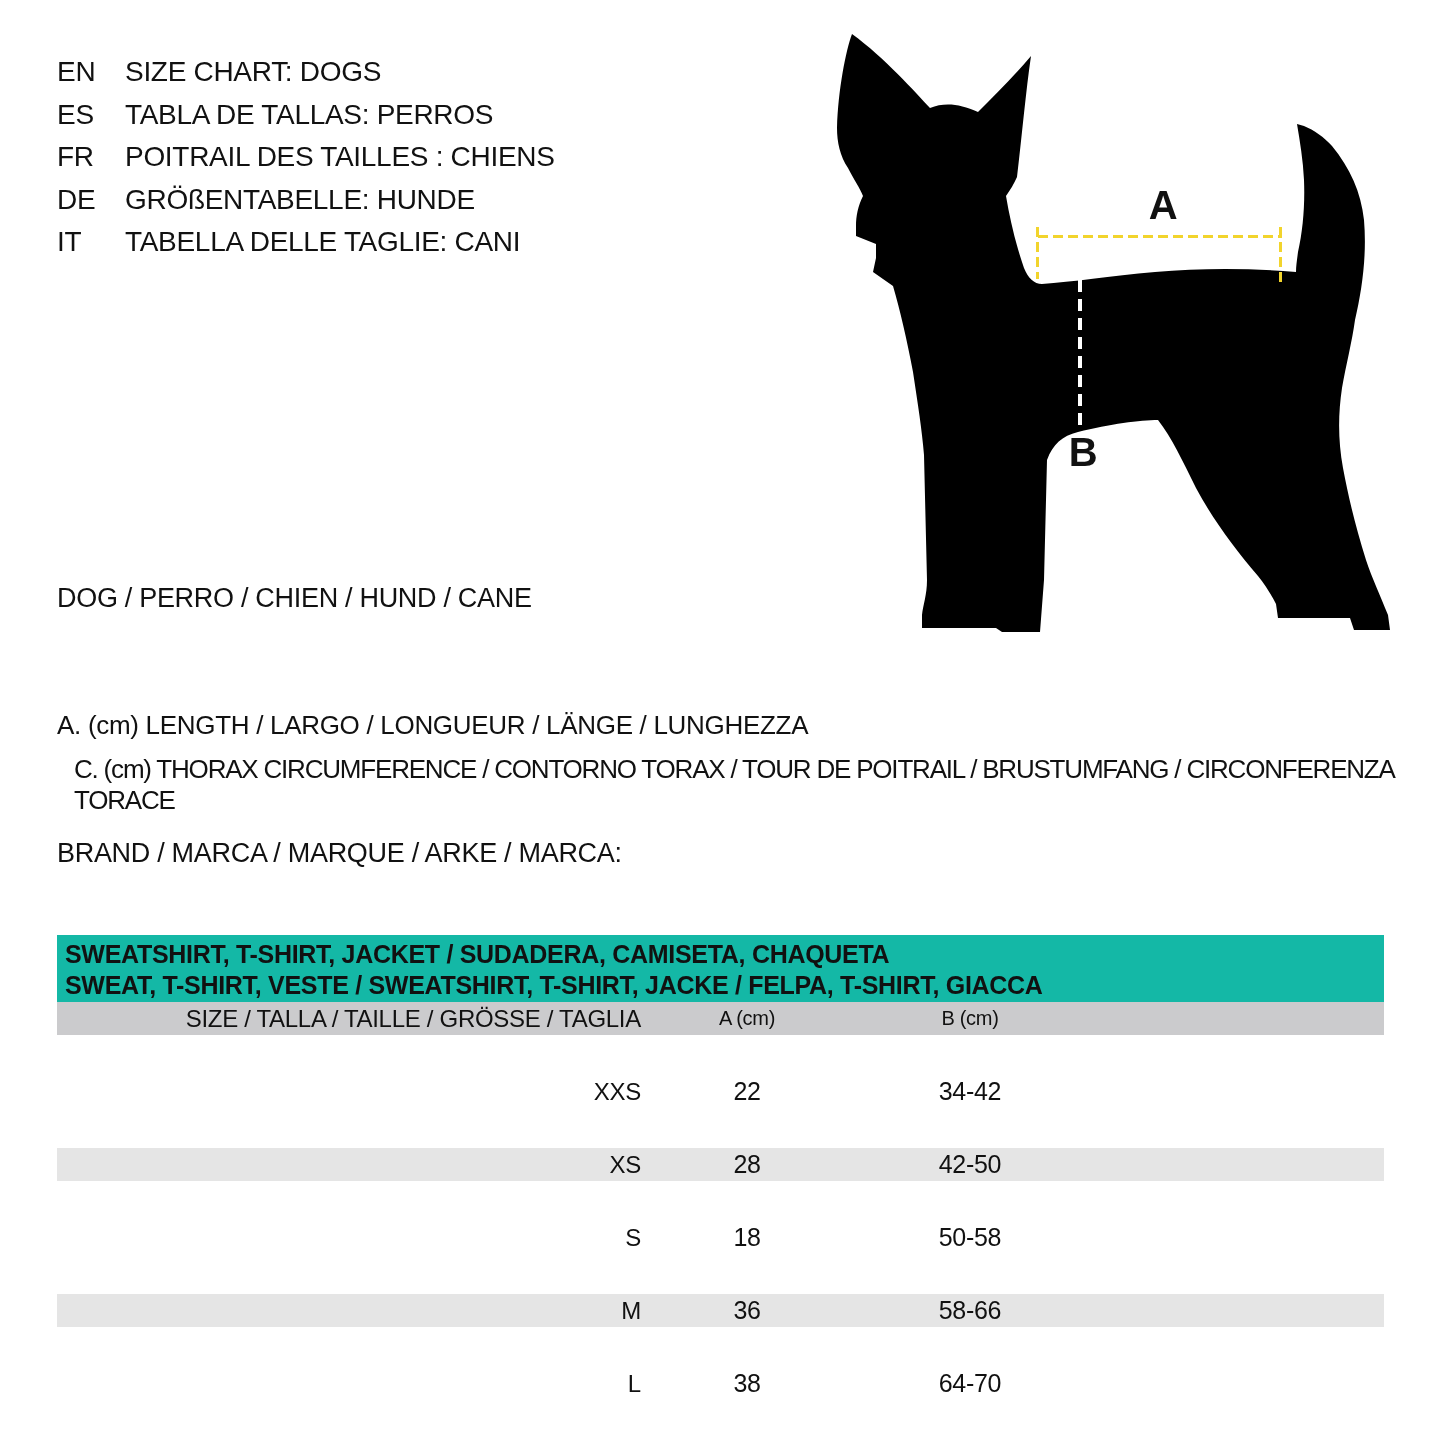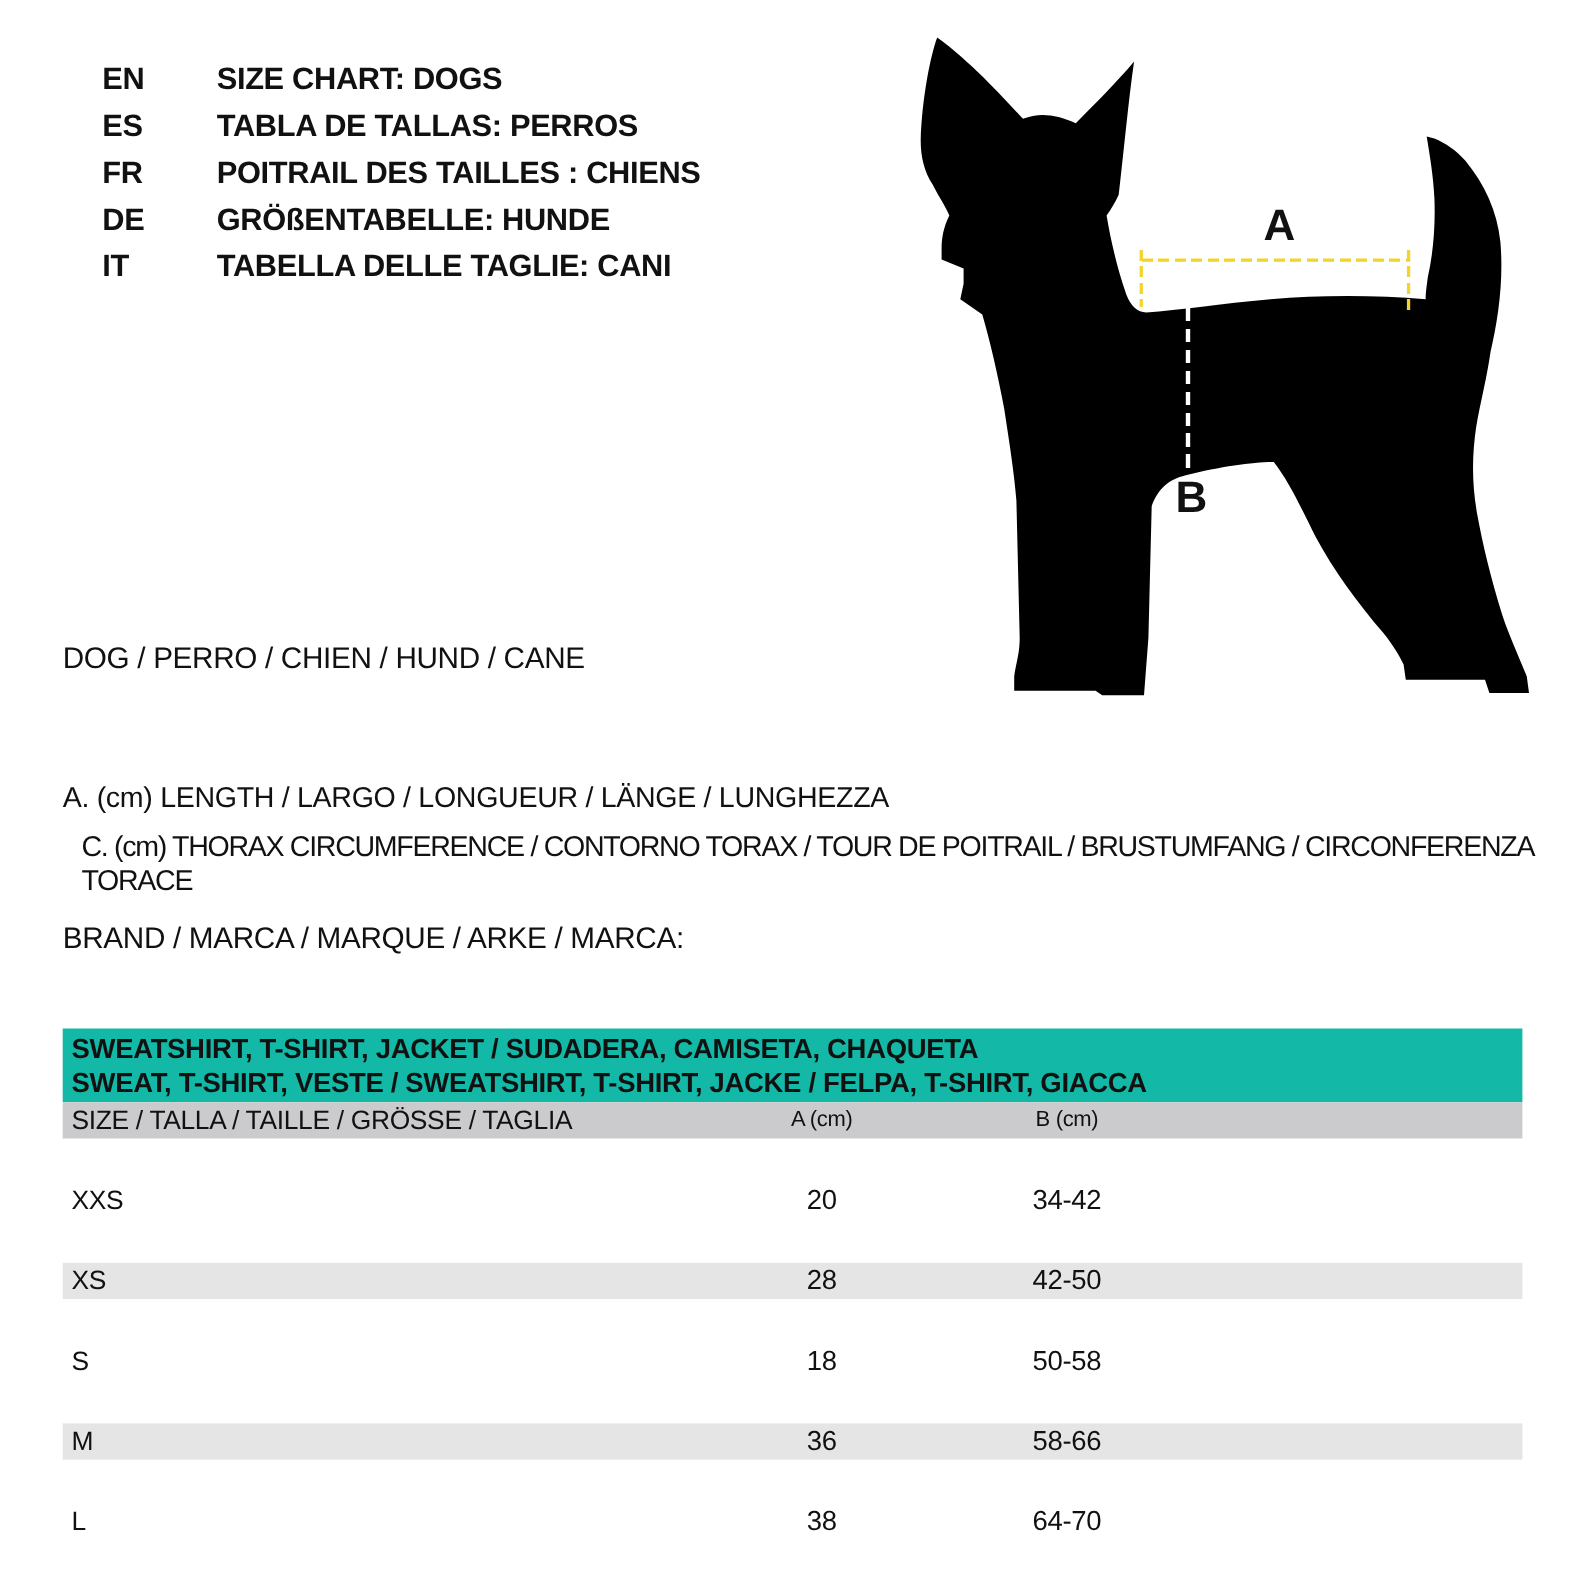--- a/index.html
+++ b/index.html
@@ -8,21 +8,21 @@
     font-family:"Liberation Sans", sans-serif;color:#111;
     letter-spacing:-0.3px;overflow:hidden;
   }
   .abs{position:absolute;}
 
   
   .lang-block{left:57px;top:51px;}
   .lang-row{display:flex;line-height:42.5px;font-size:28px;font-weight:bold;}
   .lang-row .code{width:68px;flex:0 0 68px;}
   .lang-row{font-weight:normal;}
-  .lang-row .code,.lang-row .txt{font-weight:700;margin-left:36px;}
+  .lang-row .code,.lang-row .txt{font-weight:400;}
 
   
   .dog-svg{left:810px;top:20px;}
   .dash-h{
     left:1038px;top:235px;width:244px;height:3px;
     background:repeating-linear-gradient(90deg,#F2D42C 0 10px,transparent 10px 15px);
   }
   .tick-left{
     left:1036px;top:227px;width:3px;height:52px;
     background:repeating-linear-gradient(180deg,#F2D42C 0 10px,transparent 10px 15px);
@@ -53,21 +53,21 @@
   .band div{font-size:25px;font-weight:bold;line-height:31px;white-space:nowrap;}
   .thead{
     background:#CBCBCD;height:33px;
   }
   .trow{height:33px;margin-top:40px;}
   .trow.alt{background:#e5e5e5;}
   .grid{
     display:grid;grid-template-columns:44% 16% 17.6% 22.4%;
     align-items:center;height:33px;
   }
-  .grid .c1{padding-left:8px;font-size:24px;line-height:33px;white-space:nowrap;}
+  .grid .c1{padding-left:8px;font-size:24px;line-height:33px;white-space:nowrap;text-align:right;}
   .grid .c2,.grid .c3{text-align:center;font-size:25px;line-height:33px;}
   .thead .c1{font-size:24px;}
   .thead .c2,.thead .c3{font-size:20px;}
 </style>
 </head>
 <body>
 
 <div class="abs lang-block">
   <div class="lang-row">
     <span class="code">EN</span>
@@ -152,21 +152,21 @@
     <div>SWEAT, T-SHIRT, VESTE / SWEATSHIRT, T-SHIRT, JACKE / FELPA, T-SHIRT, GIACCA</div>
   </div>
   <div class="thead grid">
     <span class="c1">SIZE / TALLA / TAILLE / GRÖSSE / TAGLIA</span>
     <span class="c2">A (cm)</span>
     <span class="c3">B (cm)</span>
     <span class="c4"></span>
   </div>
   <div class="trow grid">
     <span class="c1">XXS</span>
-    <span class="c2">20</span>
+    <span class="c2">22</span>
     <span class="c3">34-42</span>
     <span class="c4"></span>
   </div>
   <div class="trow alt grid">
     <span class="c1">XS</span>
     <span class="c2">28</span>
     <span class="c3">42-50</span>
     <span class="c4"></span>
   </div>
   <div class="trow grid">

